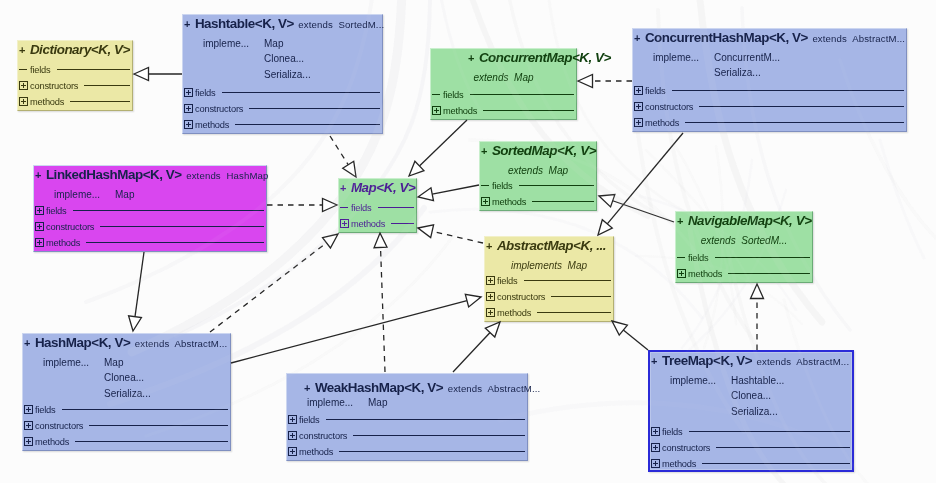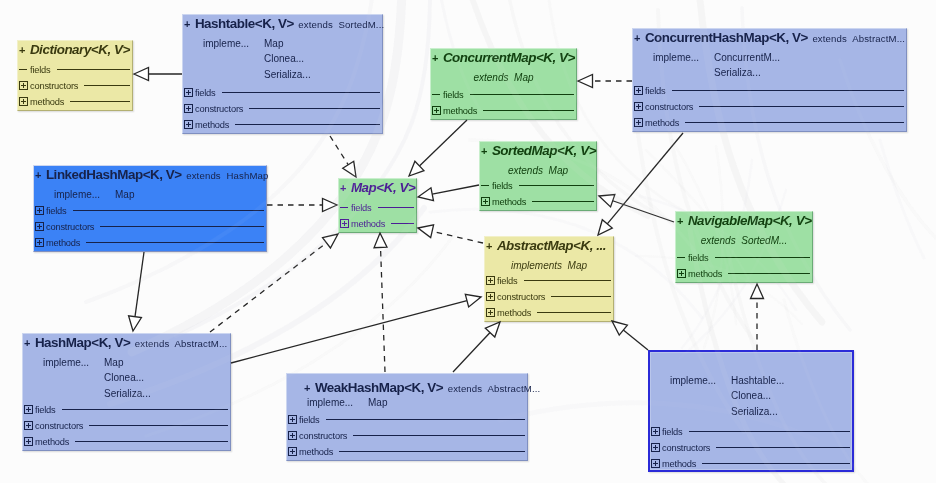--- a/index.html
+++ b/index.html
@@ -175,21 +175,21 @@
           <span class="lb">constructors</span>
           <span class="ln" style="left: 65.2344px; right: 1px; width: auto;"></span>
         </div>
         <div class="sec" style="top: 102.5px;">
           <span class="ic plus"></span>
           <span class="lb">methods</span>
           <span class="ln" style="left: 51.2656px; right: 1px; width: auto;"></span>
         </div>
       </div>
       <div class="node" style="left: 430px; top: 48px; width: 147px; height: 72px; background: rgb(158, 224, 164); border-color: rgb(201, 239, 205) rgb(106, 171, 118) rgb(106, 171, 118) rgb(201, 239, 205); color: rgb(17, 64, 15);">
-        <div class="hdr" style="top: 0px;"><span class="vis">+</span> <span class="nm" style="font-style: italic;">ConcurrentMap&lt;K, V&gt;</span></div>
+        <div class="hdr" style="top: 0px; margin-left: 36px;"><span class="vis">+</span> <span class="nm" style="font-style: italic;">ConcurrentMap&lt;K, V&gt;</span></div>
         <div class="stereo" style="font-style: italic; top: 24px; left: 0px; right: 0px;">extends  Map</div>
         <div class="sec" style="top: 38.5px;">
           <span class="ic minus"></span>
           <span class="lb">fields</span>
           <span class="ln" style="left: 37.5156px; right: 1px; width: auto;"></span>
         </div>
         <div class="sec" style="top: 54.5px;">
           <span class="ic plus"></span>
           <span class="lb">methods</span>
           <span class="ln" style="left: 51.2656px; right: 1px; width: auto;"></span>
@@ -209,21 +209,21 @@
           <span class="ic plus"></span>
           <span class="lb">constructors</span>
           <span class="ln" style="left: 65.2344px; right: 1px; width: auto;"></span>
         </div>
         <div class="sec" style="top: 86.5px;">
           <span class="ic plus"></span>
           <span class="lb">methods</span>
           <span class="ln" style="left: 51.2656px; right: 1px; width: auto;"></span>
         </div>
       </div>
-      <div class="node" style="left: 33px; top: 165px; width: 234px; height: 87px; background: #3b82f6; border-color: rgb(204, 214, 240) rgb(127, 143, 192) rgb(127, 143, 192) rgb(204, 214, 240); color: rgb(23, 34, 74);">
+      <div class="node" style="left: 33px; top: 165px; width: 234px; height: 87px; background: #d946ef; border-color: rgb(204, 214, 240) rgb(127, 143, 192) rgb(127, 143, 192) rgb(204, 214, 240); color: rgb(23, 34, 74);">
         <div class="hdr" style="top: 0px;"><span class="vis">+</span> <span class="nm">LinkedHashMap&lt;K, V&gt;</span> <span class="sfx">extends  HashMap</span></div>
         <div class="stereo" style="top: 24px; left: 20px; text-align: left;">impleme...</div>
         <div class="stitem" style="left: 81px; top: 24px;">Map</div>
         <div class="sec" style="top: 37.5px;">
           <span class="ic plus"></span>
           <span class="lb">fields</span>
           <span class="ln" style="left: 37.5156px; right: 1px; width: auto;"></span>
         </div>
         <div class="sec" style="top: 53.5px;">
           <span class="ic plus"></span>
@@ -332,20 +332,21 @@
           <span class="lb">constructors</span>
           <span class="ln" style="left: 65.2344px; right: 1px; width: auto;"></span>
         </div>
         <div class="sec" style="top: 70.5px;">
           <span class="ic plus"></span>
           <span class="lb">methods</span>
           <span class="ln" style="left: 51.2656px; right: 1px; width: auto;"></span>
         </div>
       </div>
       <div class="node sel" style="left: 648px; top: 350px; width: 206px; height: 122px; background: rgb(166, 182, 230); border-color: rgb(43, 43, 216); color: rgb(23, 34, 74);">
+        <div class="hdr" style="top: 0px;"><span class="vis">+</span> <span class="nm">TreeMap&lt;K, V&gt;</span> <span class="sfx">extends  AbstractM...</span></div>
         <div class="stereo" style="top: 24px; left: 20px; text-align: left;">impleme...</div>
         <div class="stitem" style="left: 81px; top: 24px;">Hashtable...</div>
         <div class="stitem" style="left: 81px; top: 39.3px;">Clonea...</div>
         <div class="stitem" style="left: 81px; top: 54.6px;">Serializa...</div>
         <div class="sec" style="top: 72.5px;">
           <span class="ic plus"></span>
           <span class="lb">fields</span>
           <span class="ln" style="left: 37.5156px; right: 1px; width: auto;"></span>
         </div>
         <div class="sec" style="top: 88.5px;">

